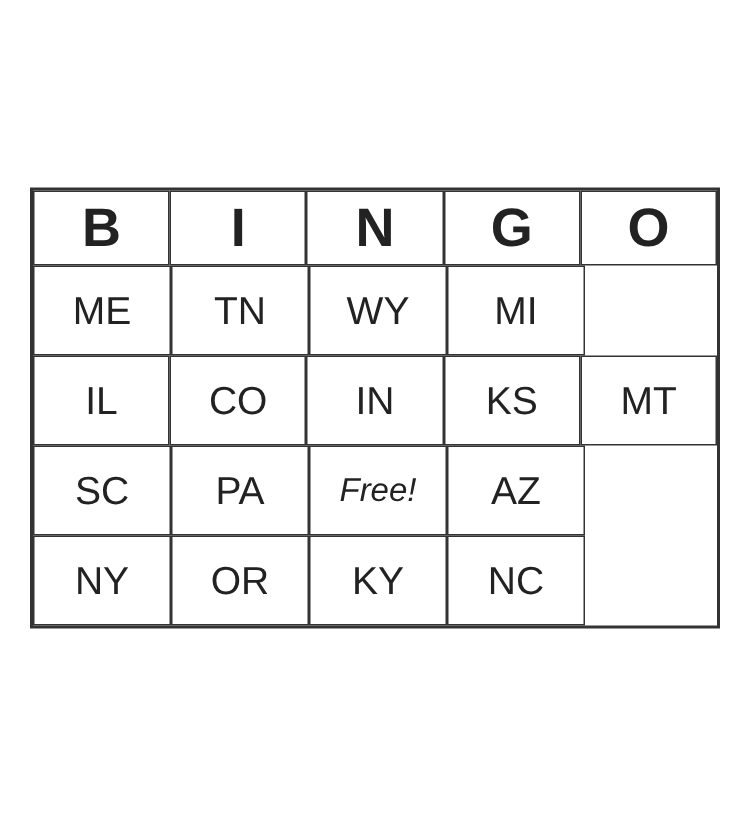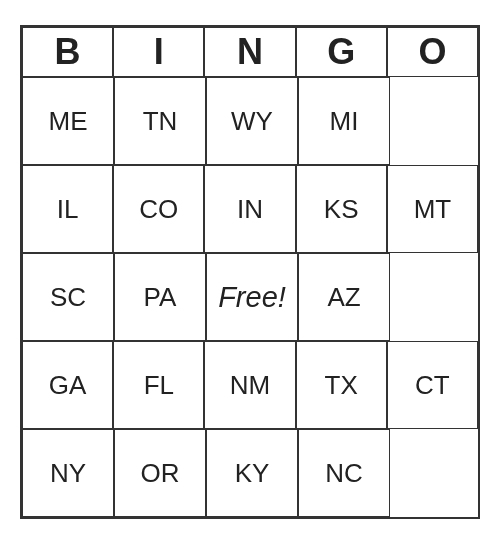--- a/index.html
+++ b/index.html
@@ -24,40 +24,40 @@
       border: 2px solid #333;
       width: 460px;
     }
 
     .bingo-row {
       display: flex;
     }
 
     .cell {
       width: 92px;
-      height: 88px;
+      height: 60px;
       border: 1.5px solid #333;
       display: flex;
       align-items: center;
       justify-content: center;
       font-size: 26px;
       color: #222;
       font-family: Arial, sans-serif;
     }
 
     .header-row .cell {
       height: 50px;
       font-size: 36px;
       font-weight: bold;
       border: 1.5px solid #333;
     }
 
     .free-cell {
       font-style: italic;
-      font-size: 29px;
+      font-size: 22px;
     }
   </style>
 </head>
 <body>
 
 <div class="bingo-card">
   <div class="bingo-row header-row">
     <div class="cell">B</div>
     <div class="cell">I</div>
     <div class="cell">N</div>
@@ -80,27 +80,20 @@
     <div class="cell">MT</div>
   </div>
 
   <div class="bingo-row">
     <div class="cell">SC</div>
     <div class="cell">PA</div>
     <div class="cell free-cell">Free!</div>
     <div class="cell">AZ</div>
   </div>
 
-  <div class="bingo-row">
-    <div class="cell">GA</div>
-    <div class="cell">FL</div>
-    <div class="cell">NM</div>
-    <div class="cell">TX</div>
-    <div class="cell">CT</div>
-  </div>
 
   <div class="bingo-row">
     <div class="cell">NY</div>
     <div class="cell">OR</div>
     <div class="cell">KY</div>
     <div class="cell">NC</div>
   </div>
 </div>
 
 </body></html>

